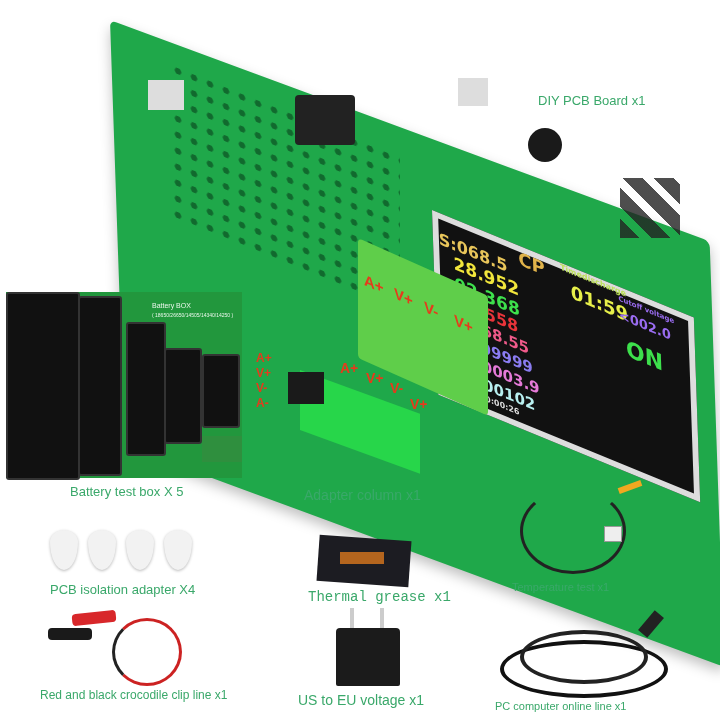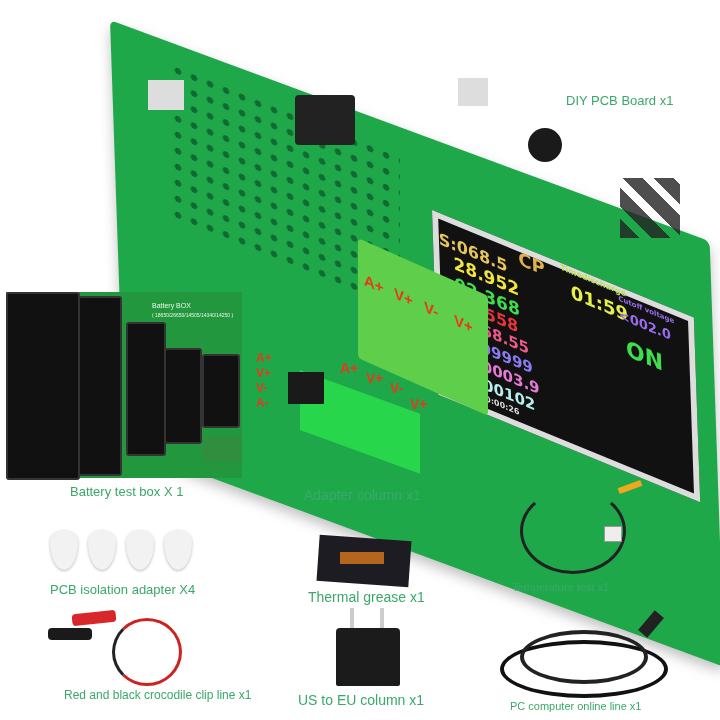--- a/index.html
+++ b/index.html
@@ -22,21 +22,21 @@
 <body>
 
 <div class="pcb"></div>
 <div class="holes"></div>
 <div class="abs" style="left:295px;top:95px;width:60px;height:50px;background:#222;border-radius:4px;"></div>
 <div class="abs" style="left:528px;top:128px;width:34px;height:34px;background:#1a1a1a;border-radius:50%;"></div>
 <div class="abs" style="left:458px;top:78px;width:30px;height:28px;background:#ddd;"></div>
 <div class="abs" style="left:148px;top:80px;width:36px;height:30px;background:#ddd;"></div>
 <div class="abs" style="left:620px;top:178px;width:60px;height:60px;background:repeating-linear-gradient(45deg,#222 0 14px,transparent 14px 22px);opacity:.8;"></div>
 
-<div class="label" style="left:538px;top:93px;font-size:13px;margin-left:28px;">DIY PCB Board x1</div>
+<div class="label" style="left:538px;top:93px;font-size:13px;">DIY PCB Board x1</div>
 
 <div class="screen">
   <div class="scr-text" style="left:80px;top:-4px;font-size:18px;color:#e0b24a;">CP</div>
   <div class="scr-text" style="left:122px;top:-6px;font-size:8px;color:#bde05a;">Timedischarge</div>
   <div class="scr-text" style="left:132px;top:8px;font-size:18px;color:#e7f04a;">01:59</div>
   <div class="scr-text" style="left:180px;top:2px;font-size:7px;color:#9a6cf0;">Cutoff voltage</div>
   <div class="scr-text" style="left:180px;top:14px;font-size:13px;color:#9a6cf0;">&lt;002.0</div>
   <div class="scr-text" style="left:0px;top:10px;font-size:16px;color:#e8c55a;">S:068.5</div>
   <div class="scr-text" style="left:14px;top:28px;font-size:17px;color:#f2e63c;">28.952</div>
   <div class="scr-text" style="left:14px;top:48px;font-size:17px;color:#3de04c;">02.368</div>
@@ -63,51 +63,51 @@
   <div class="cell" style="left:158px;top:56px;width:34px;height:92px;"></div>
   <div class="cell" style="left:196px;top:62px;width:34px;height:70px;"></div>
   <div class="abs" style="left:146px;top:10px;font-size:7px;color:#e9f7ea;">Battery BOX</div>
   <div class="abs" style="left:146px;top:20px;font-size:5px;color:#e9f7ea;">( 18650/26650/14505/14340/14250 )</div>
   <div class="abs" style="left:196px;top:144px;width:40px;height:26px;background:#2f8f3e;"></div>
 </div>
 <span class="pin-lbl" style="left:256px;top:351px;">A+</span>
 <span class="pin-lbl" style="left:256px;top:366px;">V+</span>
 <span class="pin-lbl" style="left:256px;top:381px;">V-</span>
 <span class="pin-lbl" style="left:256px;top:396px;">A-</span>
-<div class="label" style="left:70px;top:484px;font-size:13px;">Battery test box X 1</div>
+<div class="label" style="left:70px;top:484px;font-size:13px;">Battery test box X 5</div>
 
 <div class="adapter"></div>
 <div class="abs" style="left:288px;top:372px;width:36px;height:32px;background:#1a1a1a;"></div>
 <span class="pin-lbl" style="left:340px;top:360px;font-size:14px;">A+</span>
 <span class="pin-lbl" style="left:366px;top:370px;font-size:14px;">V+</span>
 <span class="pin-lbl" style="left:390px;top:380px;font-size:14px;">V-</span>
 <span class="pin-lbl" style="left:410px;top:396px;font-size:14px;">V+</span>
 <div class="label" style="left:304px;top:487px;font-size:14px;">Adapter column x1</div>
 
 <div class="abs" style="left:50px;top:530px;width:28px;height:40px;background:#f2f2f2;border-radius:50% 50% 50% 50%/30% 30% 70% 70%;box-shadow:0 1px 3px #bbb;"></div>
 <div class="abs" style="left:88px;top:530px;width:28px;height:40px;background:#f2f2f2;border-radius:50% 50% 50% 50%/30% 30% 70% 70%;box-shadow:0 1px 3px #bbb;"></div>
 <div class="abs" style="left:126px;top:530px;width:28px;height:40px;background:#f2f2f2;border-radius:50% 50% 50% 50%/30% 30% 70% 70%;box-shadow:0 1px 3px #bbb;"></div>
 <div class="abs" style="left:164px;top:530px;width:28px;height:40px;background:#f2f2f2;border-radius:50% 50% 50% 50%/30% 30% 70% 70%;box-shadow:0 1px 3px #bbb;"></div>
 <div class="label" style="left:50px;top:582px;font-size:13px;">PCB isolation adapter X4</div>
 
 <div class="abs" style="left:318px;top:538px;width:92px;height:46px;background:#1c1c22;transform:rotate(4deg);"></div>
 <div class="abs" style="left:340px;top:552px;width:44px;height:12px;background:#b4651e;"></div>
-<div class="label" style="left:308px;top:589px;font-size:14px;">Thermal grease x1</div>
+<div class="label" style="left:308px;top:589px;font-size:14px;font-family:Liberation Mono, monospace;">Thermal grease x1</div>
 
 <div class="abs" style="left:520px;top:488px;width:100px;height:80px;border:3px solid #222;border-radius:50%;border-top-color:transparent;"></div>
 <div class="abs" style="left:618px;top:484px;width:24px;height:6px;background:#f0a820;transform:rotate(-20deg);"></div>
 <div class="abs" style="left:604px;top:526px;width:16px;height:14px;background:#eee;border:1px solid #999;"></div>
 <div class="label" style="left:512px;top:581px;font-size:11px;">Temperature test x1</div>
 
 <div class="abs" style="left:72px;top:612px;width:44px;height:12px;background:#d8272a;border-radius:4px;transform:rotate(-6deg);"></div>
 <div class="abs" style="left:48px;top:628px;width:44px;height:12px;background:#1a1a1a;border-radius:4px;"></div>
 <div class="abs" style="left:112px;top:618px;width:64px;height:62px;border:3px solid #c22;border-radius:50%;border-left-color:#222;"></div>
-<div class="label" style="left:40px;top:688px;font-size:12px;margin-left:24px;">Red and black crocodile clip line x1</div>
+<div class="label" style="left:40px;top:688px;font-size:12px;">Red and black crocodile clip line x1</div>
 
 <div class="abs" style="left:350px;top:608px;width:4px;height:24px;background:#ccc;"></div>
 <div class="abs" style="left:380px;top:608px;width:4px;height:24px;background:#ccc;"></div>
 <div class="abs" style="left:336px;top:628px;width:64px;height:58px;background:#1b1b1b;border-radius:4px 4px 2px 2px;"></div>
-<div class="label" style="left:298px;top:692px;font-size:14px;">US to EU column  x1</div>
+<div class="label" style="left:298px;top:692px;font-size:14px;">US to EU voltage  x1</div>
 
 <div class="abs" style="left:500px;top:640px;width:160px;height:50px;border:4px solid #111;border-radius:50%;"></div>
 <div class="abs" style="left:520px;top:630px;width:120px;height:46px;border:4px solid #222;border-radius:50%;"></div>
 <div class="abs" style="left:638px;top:618px;width:26px;height:12px;background:#222;transform:rotate(-50deg);"></div>
-<div class="label" style="left:510px;top:700px;font-size:11px;">PC computer online line x1</div>
+<div class="label" style="left:495px;top:700px;font-size:11px;">PC computer online line x1</div>
 
 </body></html>

